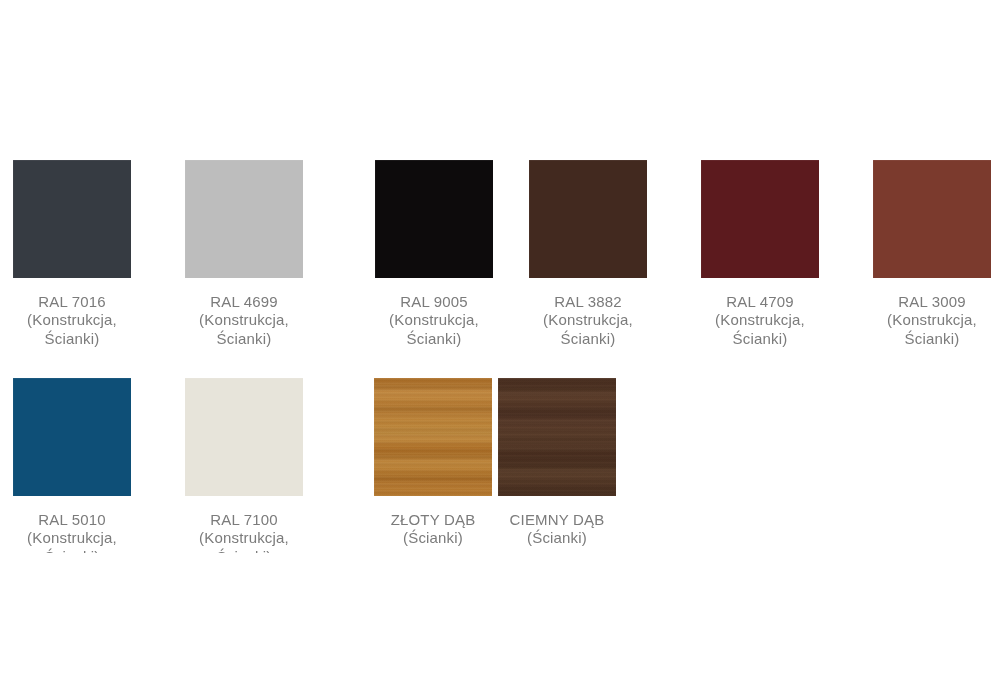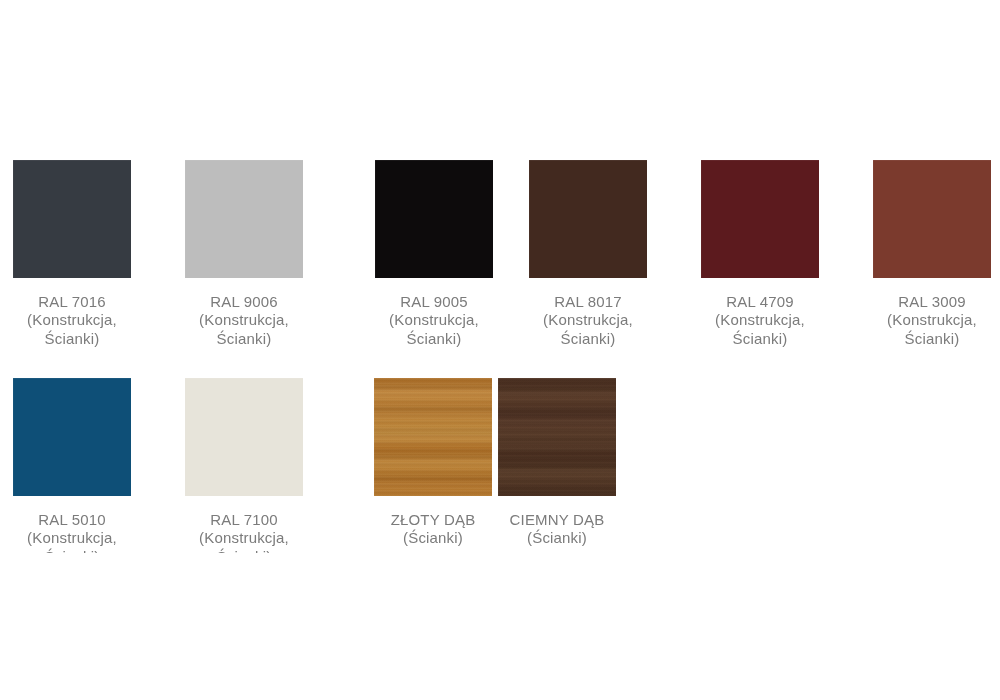--- a/index.html
+++ b/index.html
@@ -144,35 +144,35 @@
 
   <div class="swatch-cell" style="left:13px; top:160px;">
     <div class="swatch-chip" style="background-color: rgb(54, 59, 66);"></div>
     <div class="swatch-label">RAL 7016
 (Konstrukcja,
 Ścianki)</div>
   </div>
 
   <div class="swatch-cell" style="left:185px; top:160px;">
     <div class="swatch-chip" style="background-color: rgb(189, 189, 189);"></div>
-    <div class="swatch-label">RAL 9006
+    <div class="swatch-label">RAL 4699
 (Konstrukcja,
 Ścianki)</div>
   </div>
 
   <div class="swatch-cell" style="left:375px; top:160px;">
     <div class="swatch-chip" style="background-color: rgb(13, 11, 12);"></div>
     <div class="swatch-label">RAL 9005
 (Konstrukcja,
 Ścianki)</div>
   </div>
 
   <div class="swatch-cell" style="left:529px; top:160px;">
     <div class="swatch-chip" style="background-color: rgb(66, 41, 31);"></div>
-    <div class="swatch-label">RAL 8017
+    <div class="swatch-label">RAL 3882
 (Konstrukcja,
 Ścianki)</div>
   </div>
 
   <div class="swatch-cell" style="left:701px; top:160px;">
     <div class="swatch-chip" style="background-color: rgb(92, 26, 30);"></div>
     <div class="swatch-label">RAL 4709
 (Konstrukcja,
 Ścianki)</div>
   </div>

